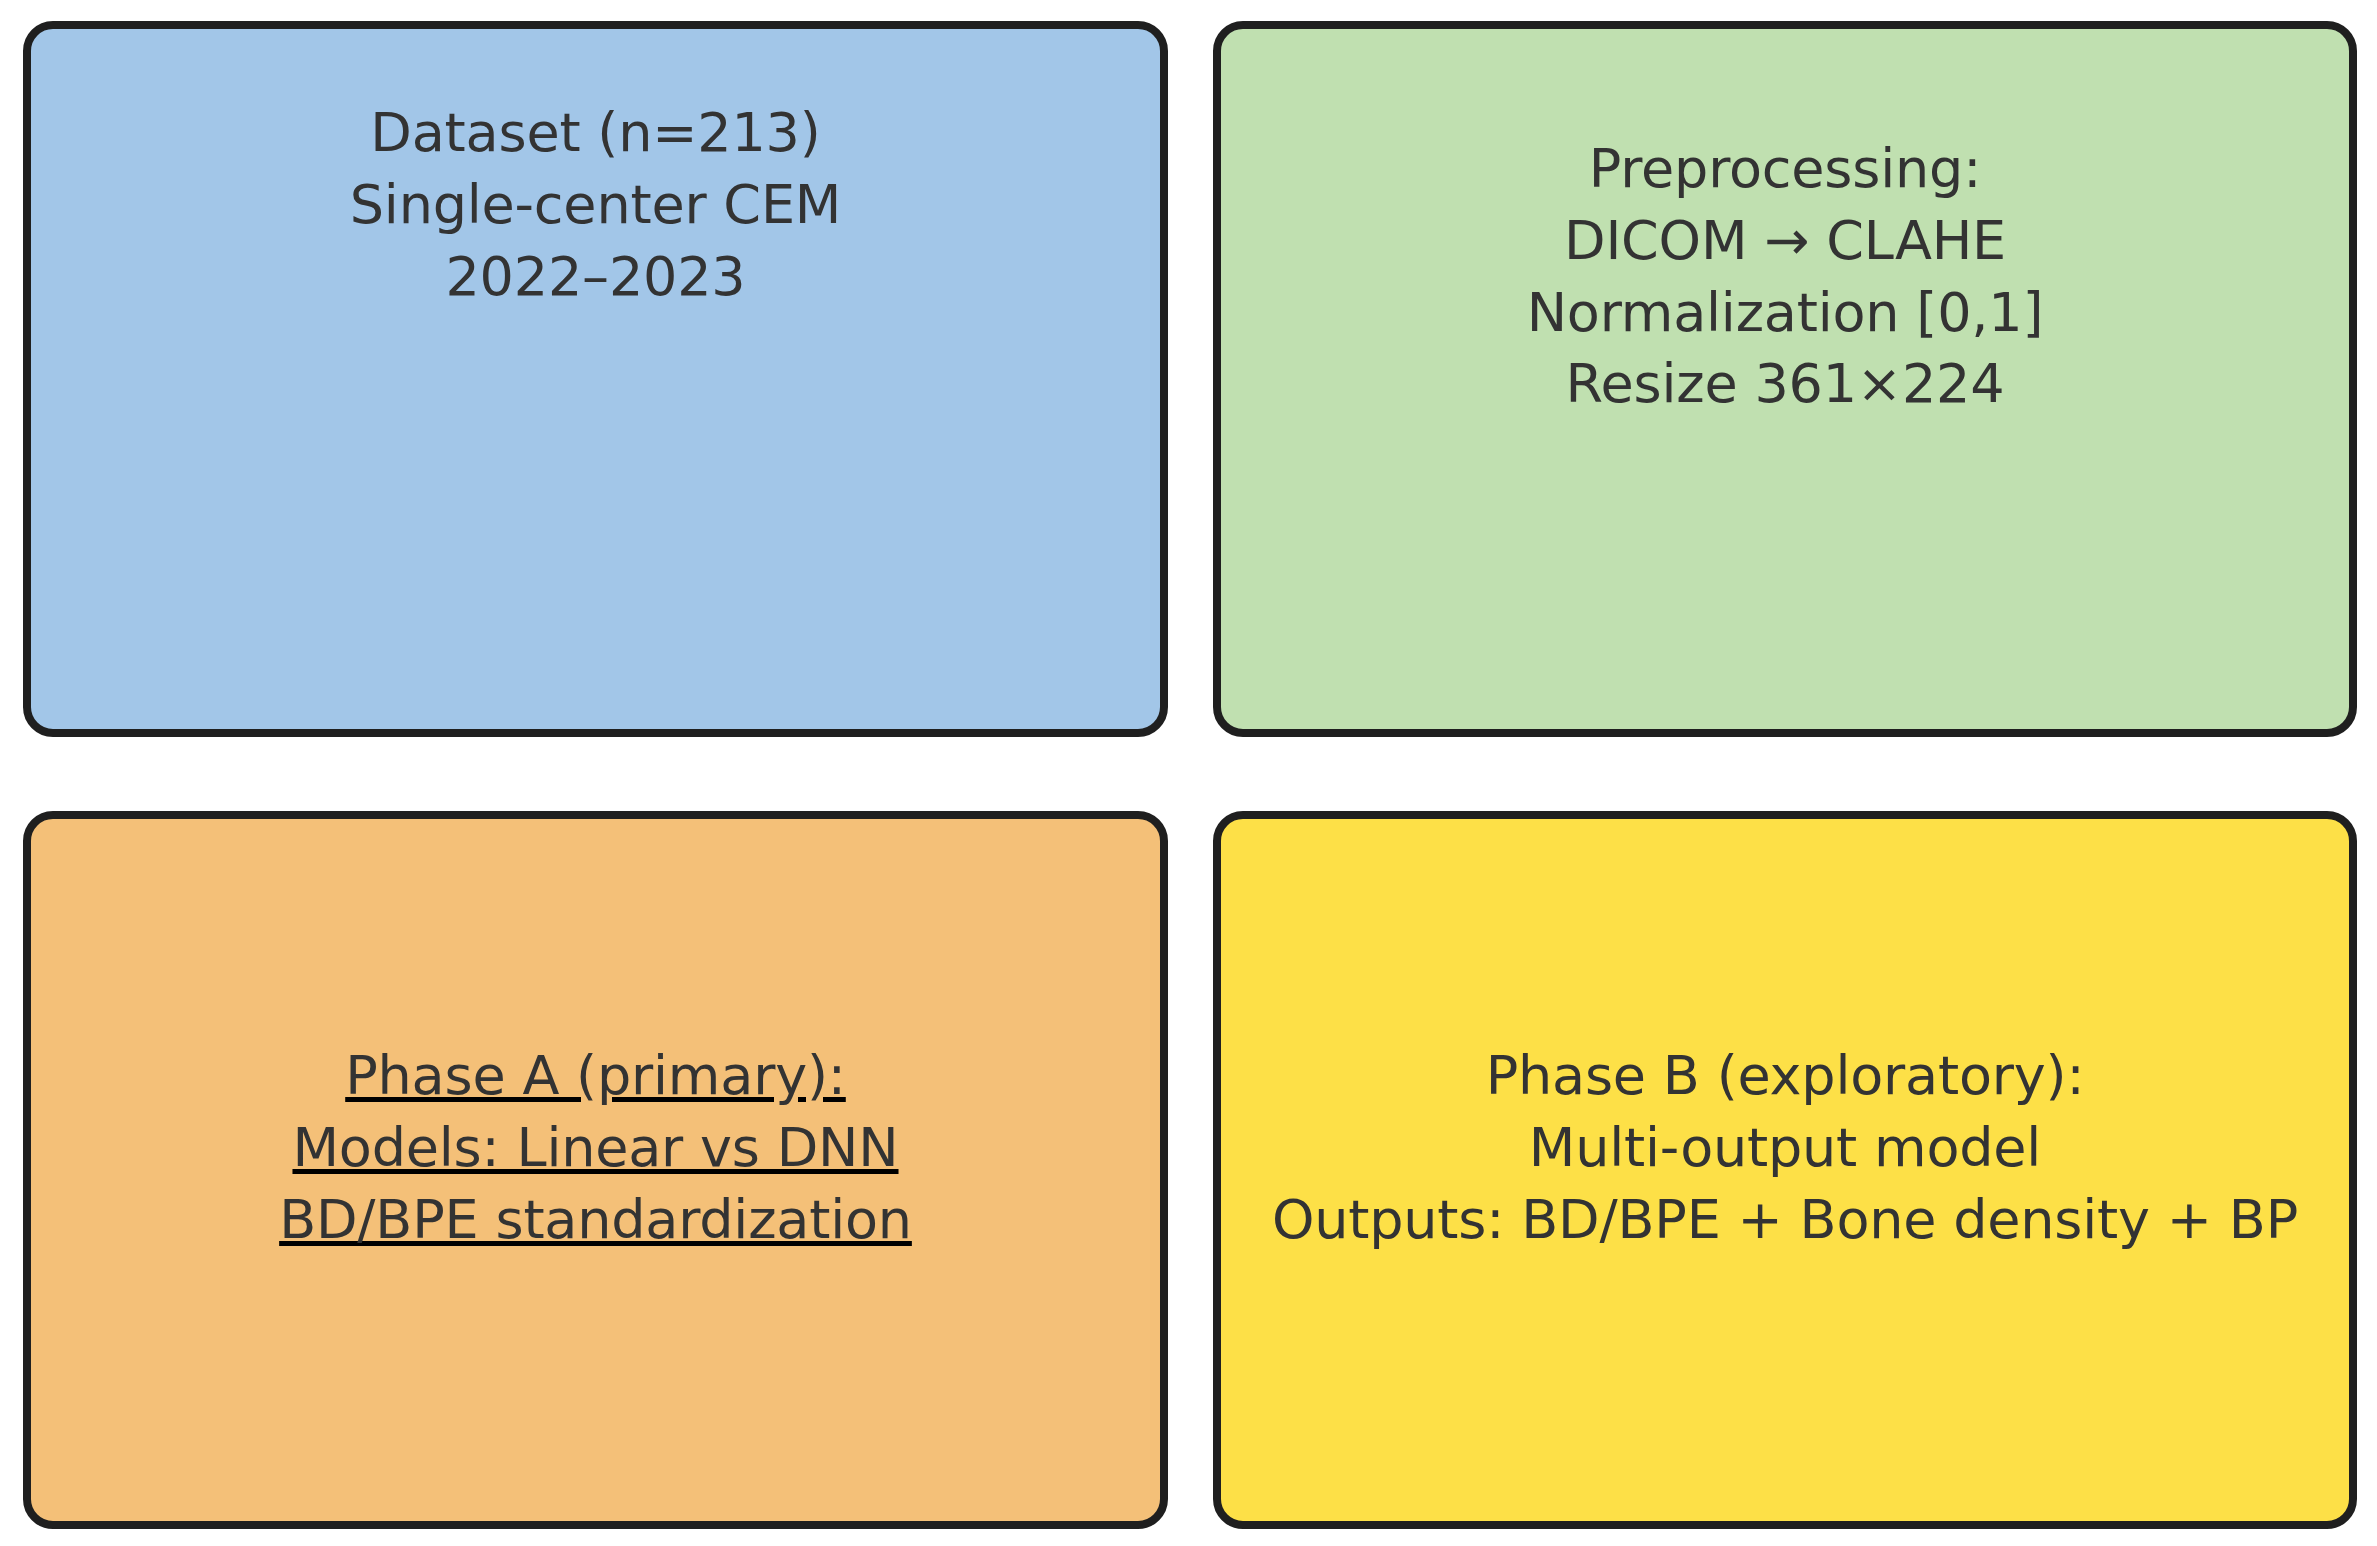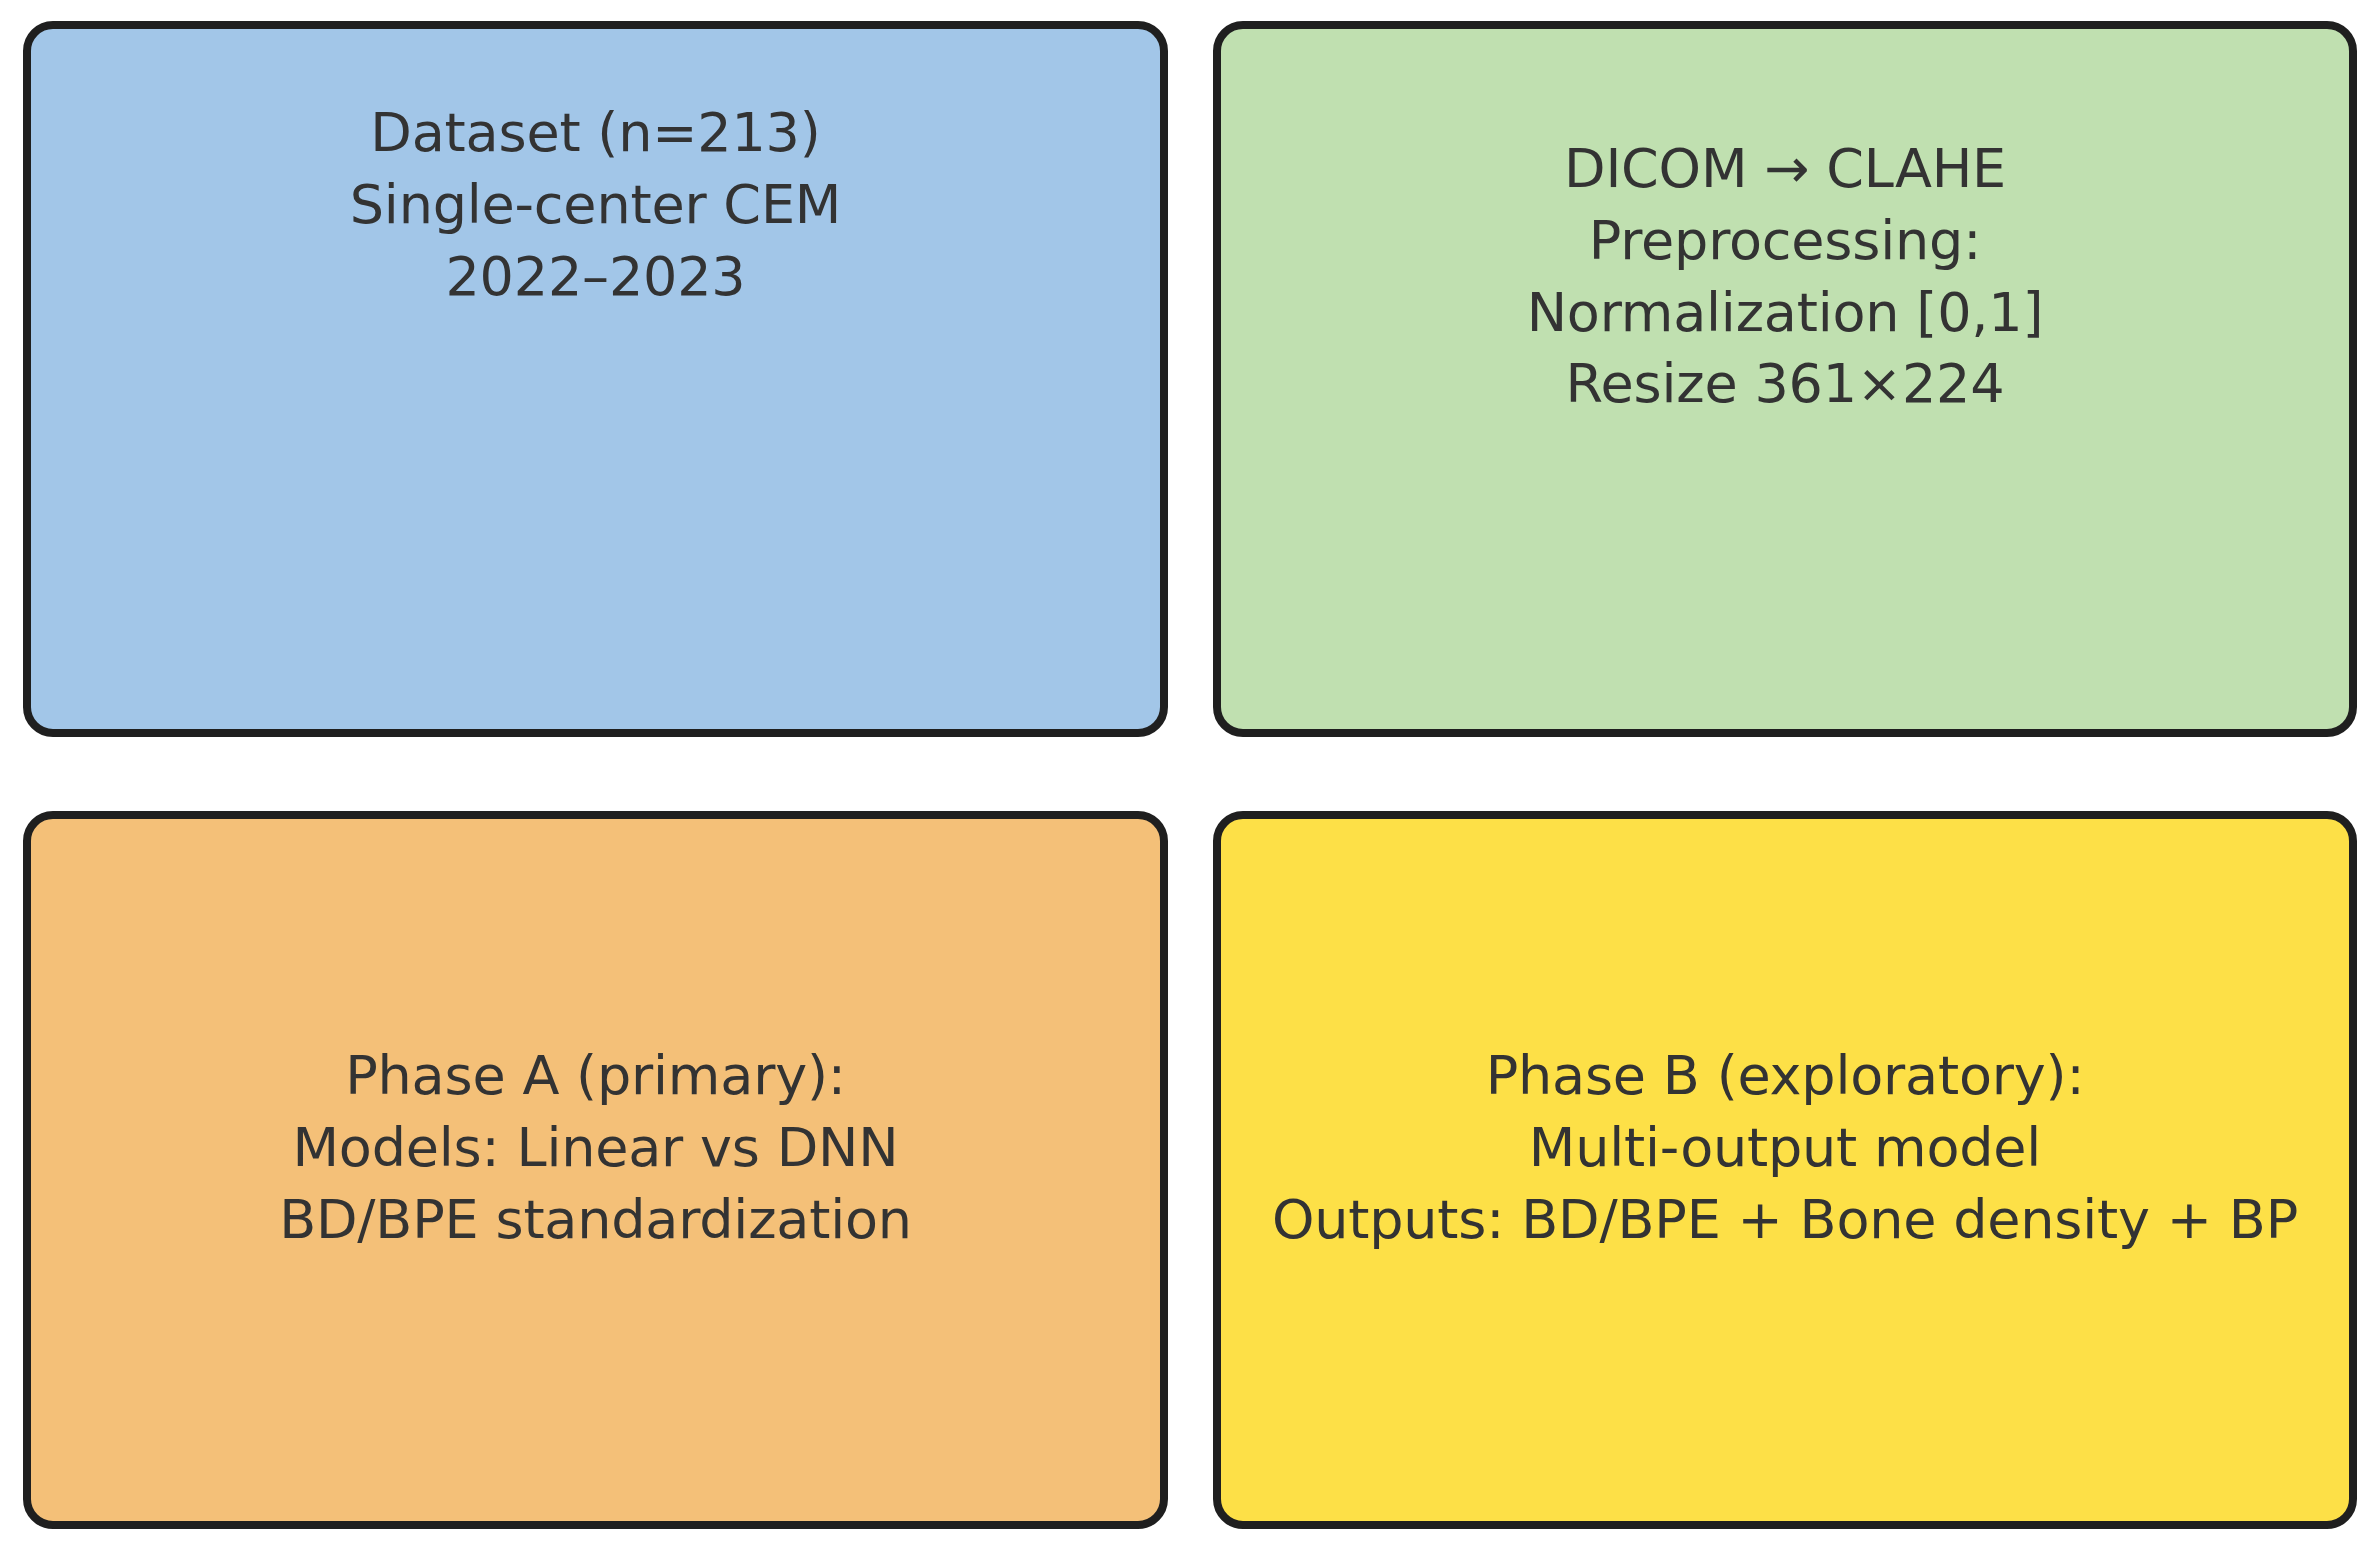--- a/index.html
+++ b/index.html
@@ -67,20 +67,21 @@
     padding-top: 104px;
   }
 
   #node-phase-a {
     left: 23px;
     top: 811px;
     width: 1145px;
     height: 718px;
     background: #f4c078;
     padding-top: 221px;
+    text-decoration: underline;
   }
 
   #node-phase-b {
     left: 1213px;
     top: 811px;
     width: 1144px;
     height: 718px;
     background: #c6abec;
     padding-top: 221px;
   }
@@ -102,22 +103,22 @@
   <div class="node" id="node-dataset" style="background: rgb(162, 198, 232);">
     <div class="node-label">
       <span class="line">Dataset (n=213)</span>
       <span class="line">Single-center CEM</span>
       <span class="line">2022–2023</span>
     </div>
   </div>
 
   <div class="node" id="node-preprocessing" style="background: rgb(192, 224, 176);">
     <div class="node-label">
+      <span class="line">Preprocessing:</span>
       <span class="line">DICOM → CLAHE</span>
-      <span class="line">Preprocessing:</span>
       <span class="line">Normalization [0,1]</span>
       <span class="line">Resize 361×224</span>
     </div>
   </div>
 
   <div class="node" id="node-phase-a" style="background: rgb(244, 192, 120);">
     <div class="node-label">
       <span class="line">Phase A (primary):</span>
       <span class="line">Models: Linear vs DNN</span>
       <span class="line">BD/BPE standardization</span>

